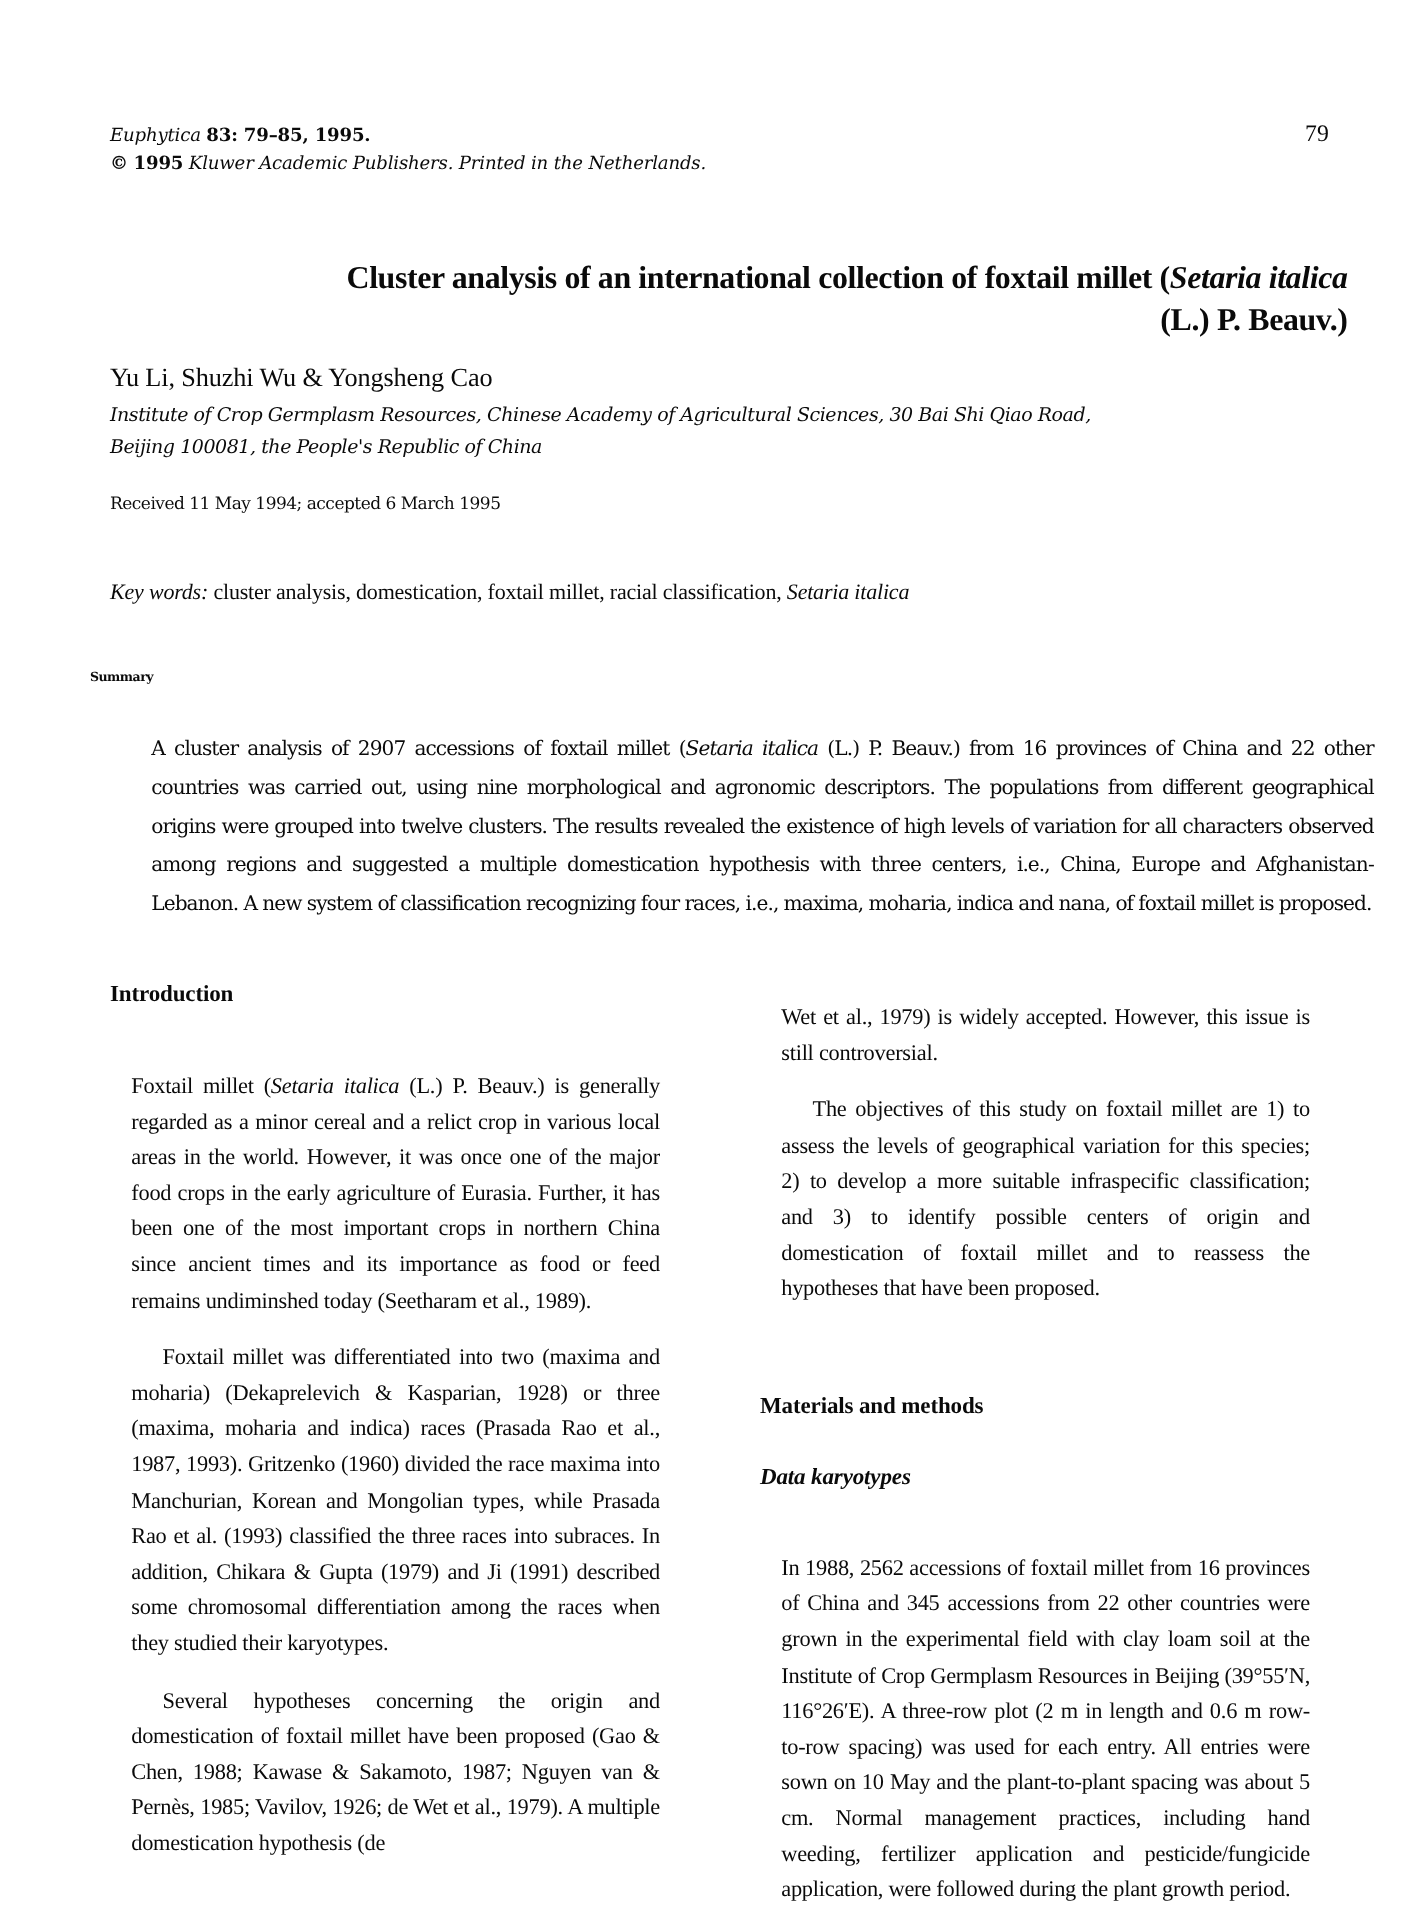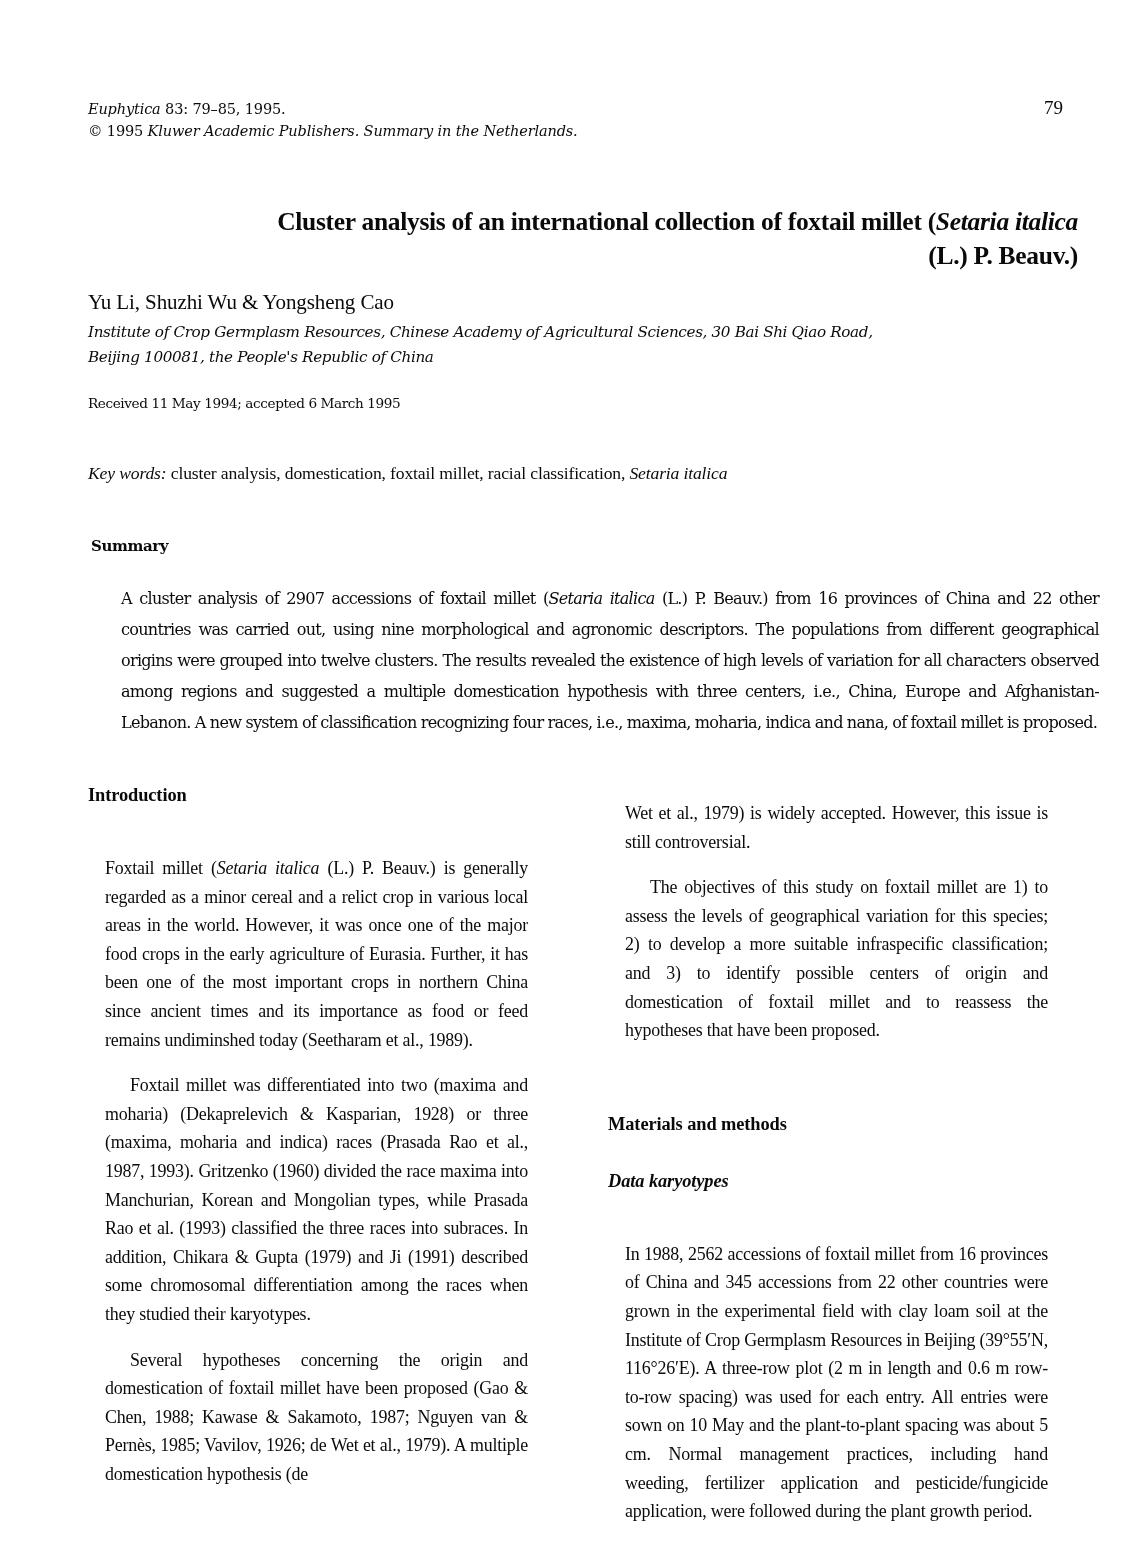--- a/index.html
+++ b/index.html
@@ -25,22 +25,22 @@
     width: 700px;
   }
   .masthead-line {
     font-family: "DejaVu Serif", serif;
     font-style: italic;
     font-size: 14.5px;
     line-height: 22px;
     letter-spacing: -0.15px;
     white-space: nowrap;
   }
-  .masthead-line .upright { font-style: normal; }
-  .masthead-line .bold { font-weight: normal; font-style: normal; }
+  .masthead-line .upright { font-style: normal; font-weight: bold; }
+  .masthead-line .bold { font-weight: bold; font-style: normal; }
   .page-folio {
     position: absolute;
     right: 78px;
     top: 97px;
     font-family: "Liberation Serif", serif;
     font-size: 19px;
     margin-left: 36px;
   }
 
   
@@ -99,25 +99,25 @@
     font-size: 17.6px;
     line-height: 24px;
     letter-spacing: -0.15px;
   }
   .keywords .lead { font-style: italic; }
   .keywords .it { font-style: italic; }
 
   
   .summary-heading {
     position: absolute;
-    left: 91px;
+    left: 72px;
     top: 537px;
     font-family: "DejaVu Serif", serif;
     font-weight: bold;
-    font-size: 15px;
+    font-size: 10px;
     letter-spacing: -0.4px;
   }
   .summary-body {
     position: absolute;
     left: 88px;
     top: 583px;
     width: 978px;
     font-family: "DejaVu Serif", serif;
     font-size: 16.1px;
     line-height: 31px;
@@ -166,21 +166,21 @@
   .gap-sub           { height: 31px; }
   .it { font-style: italic; }
 </style>
 </head>
 <body>
 
 <div class="page">
 
   <div class="masthead">
     <div class="masthead-line"><span>Euphytica</span> <span class="bold">83</span><span class="upright">: 79–85, 1995.</span></div>
-    <div class="masthead-line"><span class="upright">©</span> <span class="upright">1995</span> <span>Kluwer Academic Publishers.</span> <span>Summary in the Netherlands.</span></div>
+    <div class="masthead-line"><span class="upright">©</span> <span class="upright">1995</span> <span>Kluwer Academic Publishers.</span> <span>Printed in the Netherlands.</span></div>
   </div>
   <div class="page-folio">79</div>
 
   <h1 class="article-title"><span>Cluster analysis of an international collection of foxtail millet (</span><span class="it">Setaria italica</span><br><span>(L.) P. Beauv.)</span></h1>
 
   <div class="authors">Yu Li, Shuzhi Wu &amp; Yongsheng Cao</div>
   <div class="affiliation">
     <span>Institute of Crop Germplasm Resources, Chinese Academy of Agricultural Sciences, 30 Bai Shi Qiao Road,</span><br>
     <span>Beijing 100081, the People's Republic of China</span>
   </div>

